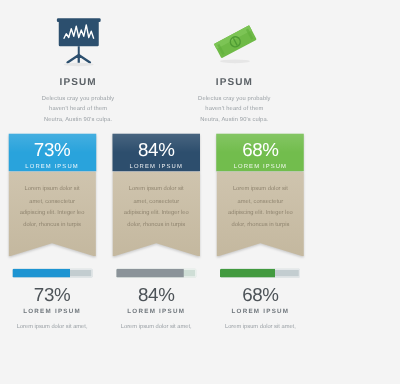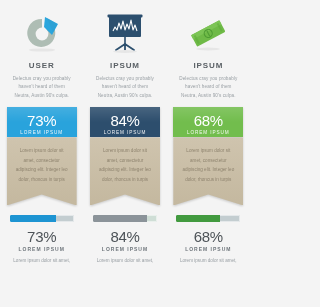--- a/index.html
+++ b/index.html
@@ -60,33 +60,20 @@
   .stat-sub{font-size:5px;color:#6f767c;letter-spacing:1px;margin-top:1px;font-weight:bold;}
   .stat-desc{font-size:4.6px;line-height:1.9;color:#9aa0a5;text-align:center;width:64px;margin-top:5px;}
 </style>
 </head>
 <body>
 
 <div class="page">
 
   <div class="icons-row">
 
-    <div class="icol">
-      <div class="icon-box">
-        <svg width="46" height="40" viewBox="0 0 46 40">
-          <path d="M23 6 A14 14 0 1 0 33 11 L25 19 A3 3 0 1 1 23 18 Z" fill="#aebdb4"></path>
-          <circle cx="23" cy="21" r="6.4" fill="#f4f4f4"></circle>
-          <path d="M26 4 L39 11 L33 22 L25 14 Z" fill="#2ba6dd"></path>
-          <path d="M28 5 L38 11 L34 19 Z" fill="#2f9ccd" opacity=".55"></path>
-          <ellipse cx="23" cy="37" rx="13" ry="1.6" fill="#e6e6e6"></ellipse>
-        </svg>
-      </div>
-      <div class="icol-title">USER</div>
-      <div class="icol-desc">Delectus cray you probably haven't heard of them Neutra, Austin 90's culpa.</div>
-    </div>
 
     <div class="icol">
       <div class="icon-box">
         <svg width="46" height="42" viewBox="0 0 46 42">
           <rect x="7" y="4" width="32" height="21" rx="1" fill="#2c4f6e"></rect>
           <rect x="5.5" y="2.5" width="35" height="3" rx="1" fill="#2c4f6e"></rect>
           <polyline points="11,19 13,15 15,18 17,11 19,17 21,9 23,18 25,12 27,17 29,8 31,18 33,13 35,19" fill="none" stroke="#ffffff" stroke-width="1.1" stroke-linejoin="round"></polyline>
           <rect x="22.2" y="25" width="1.6" height="8" fill="#2c4f6e"></rect>
           <path d="M23 32 L14 38 M23 32 L32 38 M23 32 L23 38" stroke="#2c4f6e" stroke-width="1.8" fill="none" stroke-linecap="round"></path>
           <ellipse cx="23" cy="39.5" rx="12" ry="1.4" fill="#e6e6e6"></ellipse>

